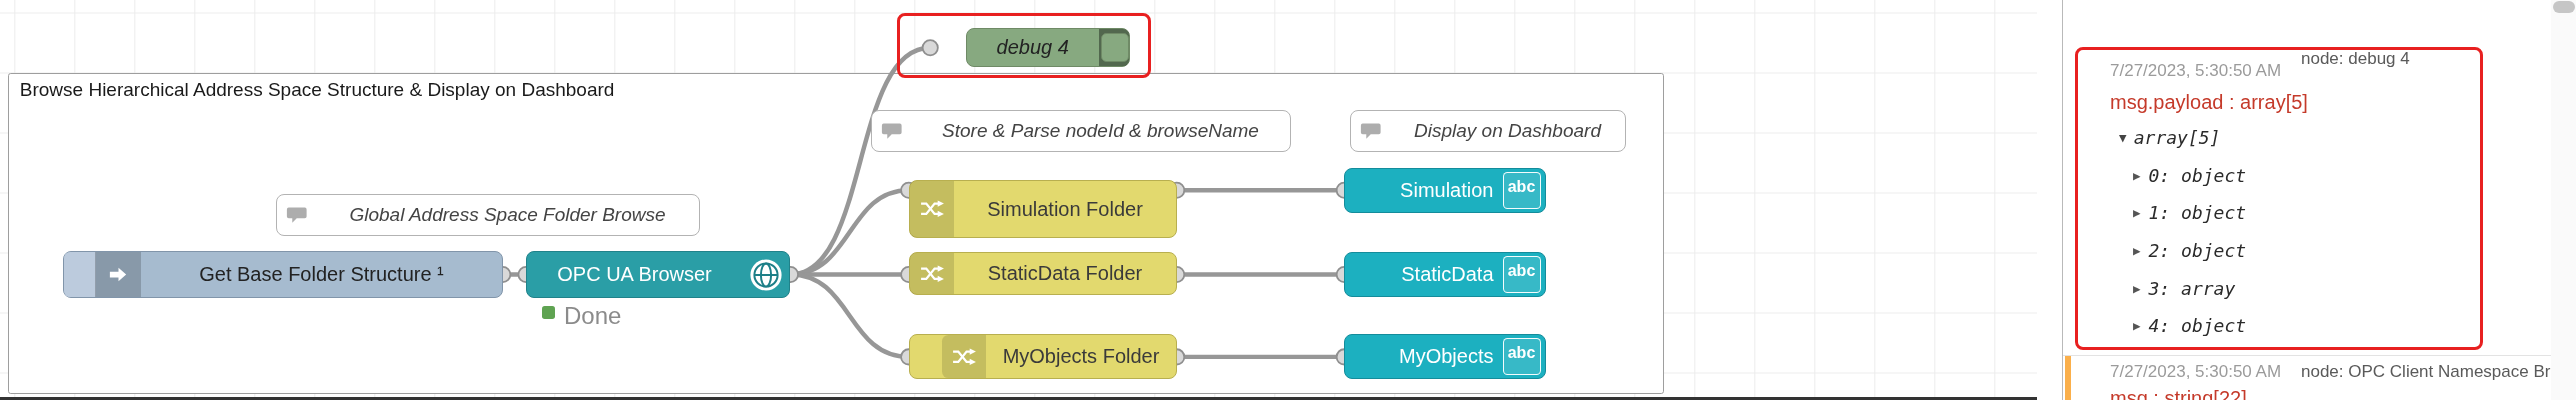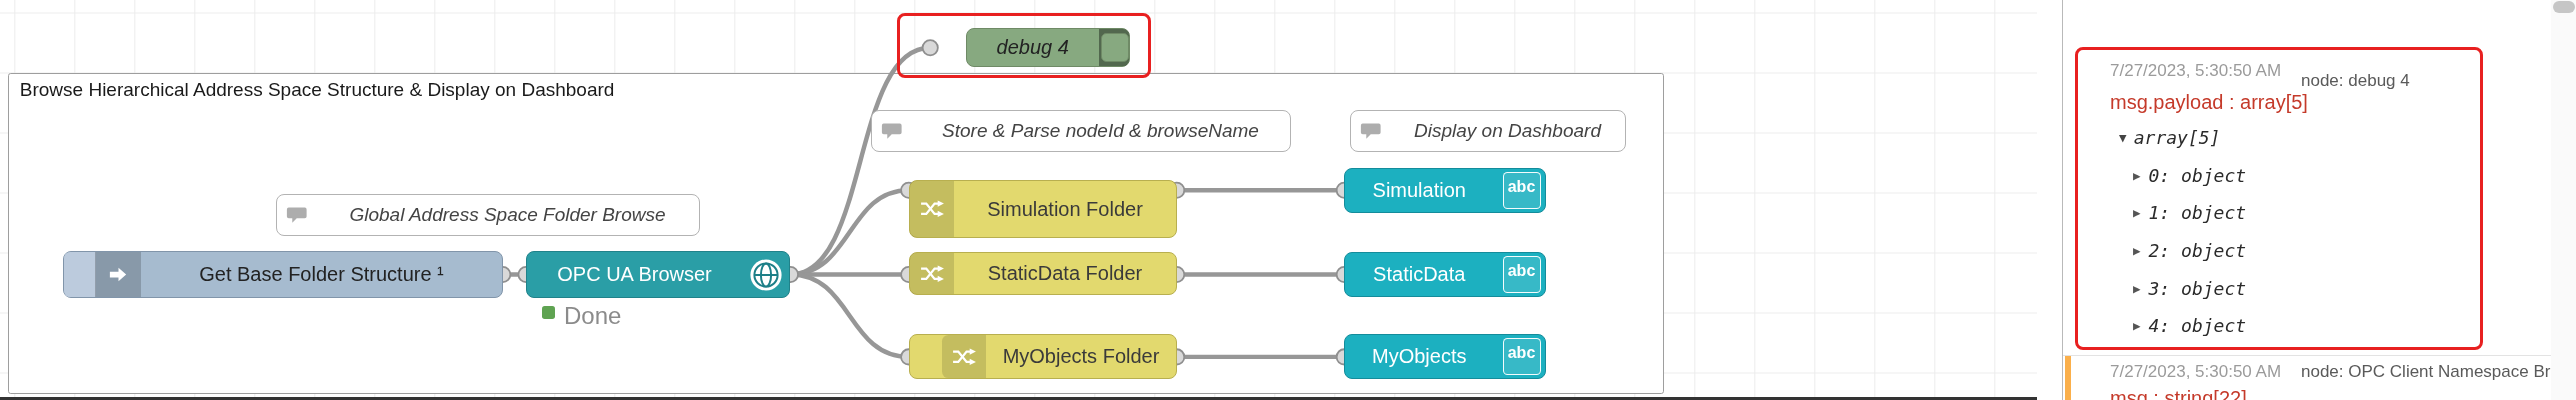--- a/index.html
+++ b/index.html
@@ -34,21 +34,21 @@
     border-radius:6.3px 0 0 6.3px;box-sizing:border-box;}
   .inject-icon{width:45px;background:rgba(0,0,0,0.18);}
 
   .node.opcua{background:#2a9ea6;border:1.8px solid #20828a;color:#fff;}
   .opcua-icon{width:47px;}
 
   .node.switch{background:#e2d96e;border:1.8px solid #b8af4f;color:#3a3a3a;}
   .switch .icon-region{width:44px;background:rgba(0,0,0,0.13);border-radius:6.3px 0 0 6.3px;}
 
   .node.outnode{background:#1cb0c0;border:1.8px solid #148c9b;color:#fff;}
-  .outnode .nlabel{padding-right:9px;}
+  .outnode .nlabel{text-align:right;padding-right:9px;}
   .abc-badge{flex:0 0 auto;margin-right:4.5px;width:38px;height:37px;line-height:27px;text-align:center;
     border:1.8px solid rgba(255,255,255,0.95);border-radius:4.5px;background:rgba(255,255,255,0.12);
     color:#fff;font-size:16px;font-weight:bold;box-sizing:border-box;}
 
   .status-dot{position:absolute;width:13.4px;height:13.4px;border-radius:2.7px;background:#5fa352;z-index:2;}
   .status-text{position:absolute;font-size:24px;color:#8b8b8b;z-index:2;}
 
   .red-rect{position:absolute;border:3.6px solid #e82020;border-radius:8px;box-sizing:border-box;z-index:5;}
   .bottom-bar{position:absolute;left:0;top:397px;width:2037px;height:3.6px;background:#333;z-index:6;}
 
@@ -229,28 +229,28 @@
 
     <div class="red-rect" style="left:897px;top:12.5px;width:254px;height:65px;"></div>
     <div class="bottom-bar"></div>
   </div>
 
   <div class="scroll-gap"></div>
 
   <div class="sidebar">
 
     <span class="meta-time" style="left:47px;top:61px;">7/27/2023, 5:30:50 AM</span>
-    <span class="meta-node" style="left:238px;top:71px;">node: debug 4</span>
+    <span class="meta-node" style="left:238px;top:49px;">node: debug 4</span>
     <span class="msg-path" style="left:47px;top:91px;">msg.payload : array[5]</span>
 
     <div class="tree-root" style="left:56px;top:127px;">array[5]</div>
     <div class="tree-item" style="left:70px;top:165px;">0: object</div>
     <div class="tree-item" style="left:70px;top:202px;">1: object</div>
     <div class="tree-item" style="left:70px;top:240px;">2: object</div>
-    <div class="tree-item" style="left:70px;top:278px;">3: object</div>
+    <div class="tree-item" style="left:70px;top:278px;">3: array</div>
     <div class="tree-item" style="left:70px;top:315px;">4: object</div>
 
     <div class="msg-sep"></div>
     <div class="warn-stripe"></div>
 
     <span class="meta-time" style="left:47px;top:362px;">7/27/2023, 5:30:50 AM</span>
     <span class="meta-node" style="left:238px;top:362px;">node: OPC Client Namespace Brow</span>
     <span class="msg-path" style="left:47px;top:387px;">msg : string[22]</span>
 
     <div class="sb-track"></div>

